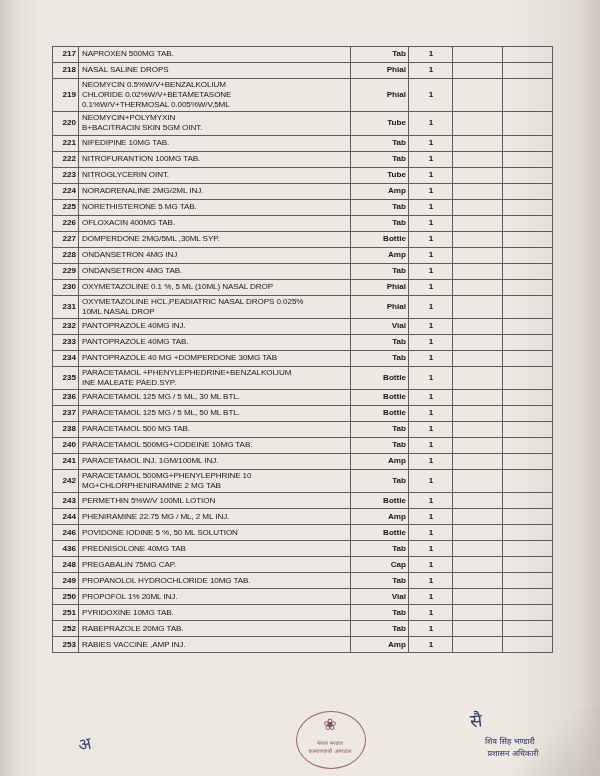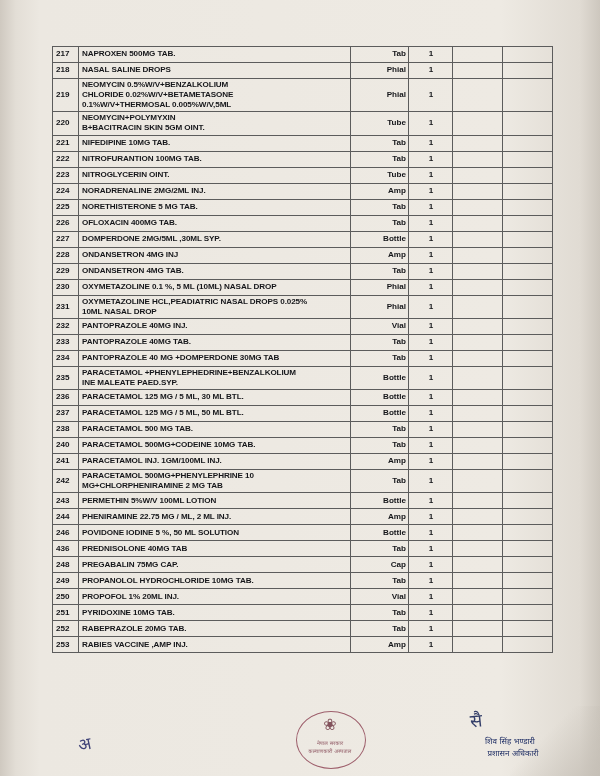--- a/index.html
+++ b/index.html
@@ -39,26 +39,26 @@
     background: transparent;
   }
   col.c-sn { width: 26px; }
   col.c-name { width: 272px; }
   col.c-unit { width: 58px; }
   col.c-qty { width: 44px; }
   col.c-b1 { width: 50px; }
   col.c-b2 { width: 50px; }
 
   td.sn {
-    text-align: left;
+    text-align: right;
     font-size: 8.4px;
     font-weight: bold;
   }
   td.name {
-    font-weight: bold;
+    font-weight: normal;
     letter-spacing: -0.1px;
     white-space: pre-line;
     margin-top: 38px;
   }
   td.unit {
     text-align: right;
     font-size: 8.1px;
     font-weight: bold;
   }
   td.qty {

